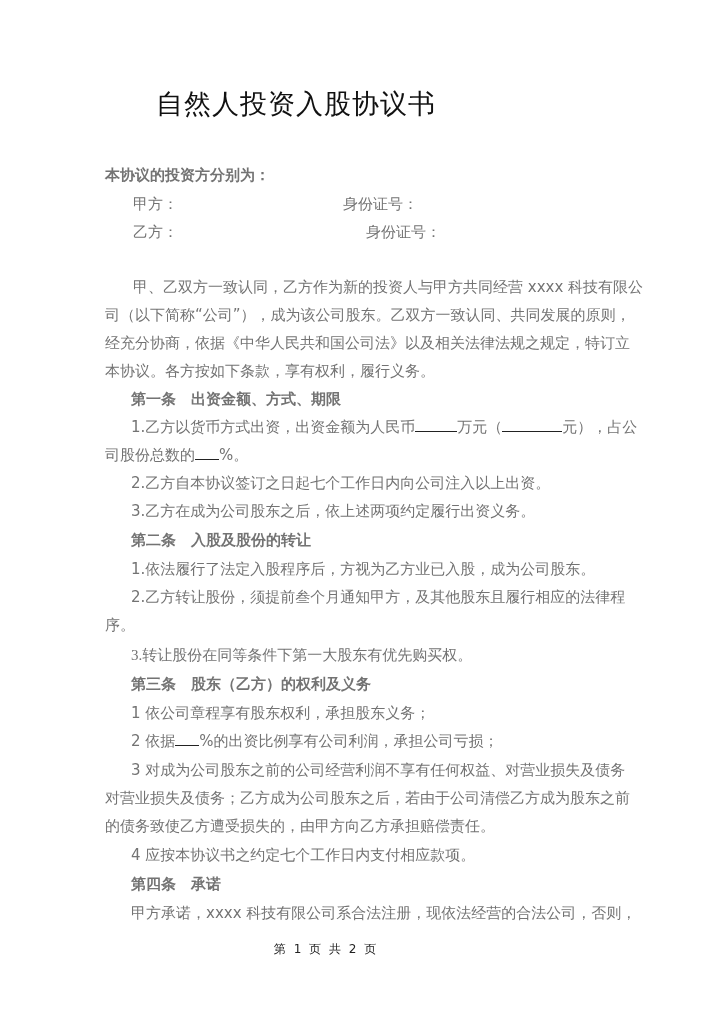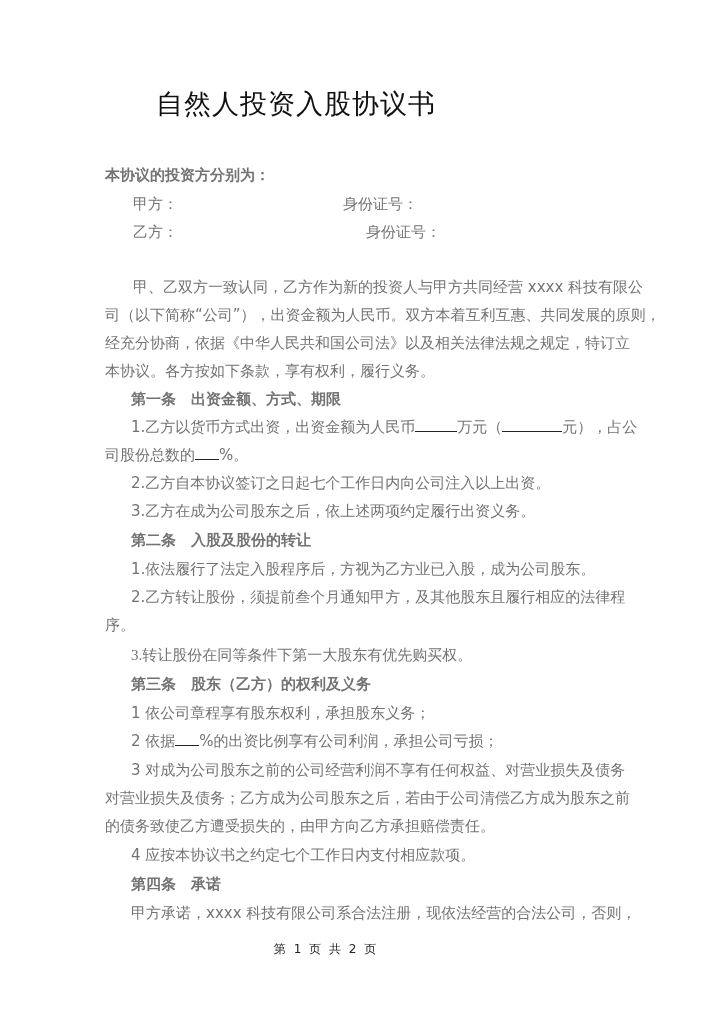--- a/index.html
+++ b/index.html
@@ -16,21 +16,21 @@
 <div>
   <div class="title">自然人投资入股协议书</div>
 
   <div class="line bold" style="left:105px;top:165px;">本协议的投资方分别为：</div>
   <div class="line" style="left:133px;top:194px;">甲方：</div>
   <div class="line" style="left:343px;top:194px;">身份证号：</div>
   <div class="line" style="left:133px;top:222px;">乙方：</div>
   <div class="line" style="left:358px;top:222px;margin-left:8px;">身份证号：</div>
 
   <div class="line" style="left:133px;top:277px;">甲、乙双方一致认同，乙方作为新的投资人与甲方共同经营 xxxx 科技有限公</div>
-  <div class="line" style="left:105px;top:305px;">司（以下简称“公司”），出资金额为人民币。双方本着互利互惠、共同发展的原则，</div>
+  <div class="line" style="left:105px;top:305px;">司（以下简称“公司”），成为该公司股东。乙双方一致认同、共同发展的原则，</div>
   <div class="line" style="left:105px;top:333px;">经充分协商，依据《中华人民共和国公司法》以及相关法律法规之规定，特订立</div>
   <div class="line" style="left:105px;top:361px;">本协议。各方按如下条款，享有权利，履行义务。</div>
 
   <div class="line bold" style="left:131px;top:389px;">第一条　出资金额、方式、期限</div>
   <div class="line" style="left:131px;top:417px;text-align:center;">
     <span>1.乙方以货币方式出资，出资金额为人民币</span><span class="blank" style="width:42px;"></span><span>万元（</span><span class="blank" style="width:60px;"></span><span>元），占公</span>
   </div>
   <div class="line" style="left:105px;top:445px;">
     <span>司股份总数的</span><span class="blank" style="width:24px;"></span><span>%。</span>
   </div>

